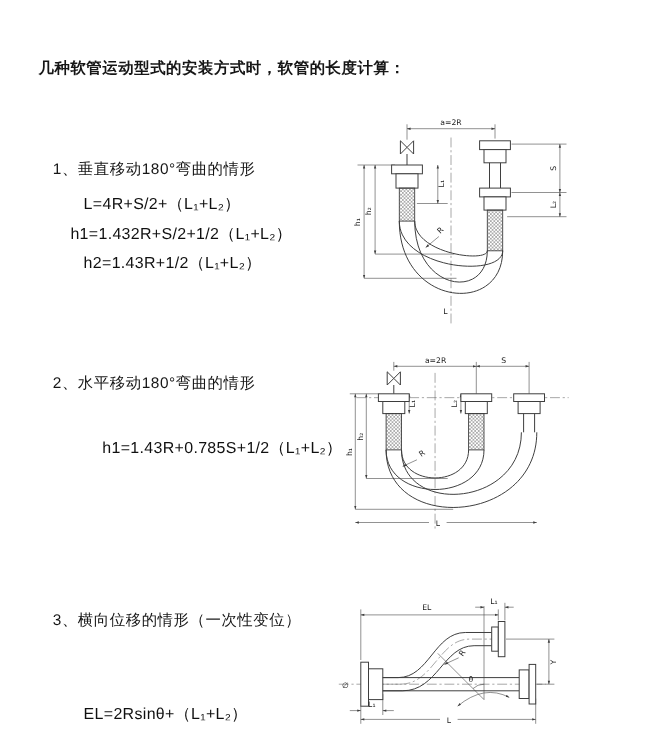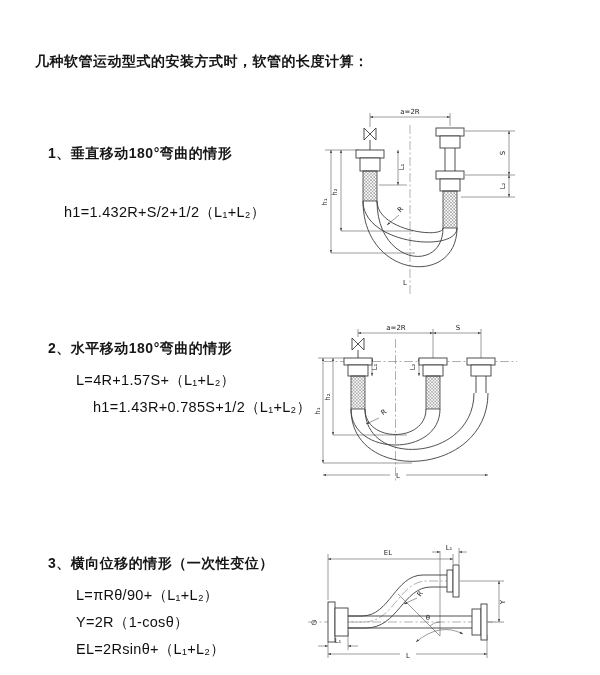--- a/index.html
+++ b/index.html
@@ -1,19 +1,19 @@
 <!DOCTYPE html>
 <html><head>
 <meta charset="utf-8">
 <style>
   html,body{margin:0;padding:0;background:#ffffff;}
   .page{position:relative;width:600px;height:649px;background:#ffffff;overflow:hidden;
         font-family:"Liberation Sans","DejaVu Sans",sans-serif;color:#161616;margin-top:33px;}
   .doc-title{position:absolute;left:35px;top:20px;font-size:14px;font-weight:bold;letter-spacing:.5px;}
-  .sec-heading{position:absolute;font-size:14px;font-weight:bold;letter-spacing:.5px;}
+  .sec-heading{position:absolute;font-size:14px;font-weight:normal;letter-spacing:.5px;}
   .formula{position:absolute;font-size:14.5px;font-weight:400;color:#101010;letter-spacing:.3px;}
   svg.diag{position:absolute;}
   .geo{fill:none;stroke:#3d3d3d;stroke-width:.9;}
   .geo2{fill:#ffffff;stroke:#3d3d3d;stroke-width:.9;}
   .braidrect{fill:url(#braid);stroke:#3d3d3d;stroke-width:.8;}
   .dim{fill:none;stroke:#4a4a4a;stroke-width:.55;}
   .cl{fill:none;stroke:#606060;stroke-width:.5;stroke-dasharray:9 2.5 2 2.5;}
   .dl{font-family:"DejaVu Sans",sans-serif;font-size:7px;fill:#222;}
   .bottom-rule{position:absolute;left:0;bottom:0;width:100%;height:3px;background:#e3e3e3;}
 </style>
@@ -29,29 +29,28 @@
       </marker>
       <pattern id="braid" width="3.2" height="3.2" patternUnits="userSpaceOnUse">
         <path d="M0,3.2 L3.2,0 M0,0 L3.2,3.2" stroke="#6a6a6a" stroke-width="0.45" fill="none"></path>
       </pattern>
     </defs>
   </svg>
 
   <div class="doc-title">几种软管运动型式的安装方式时，软管的长度计算：</div>
 
   <div class="sec-heading" style="left:48px;top:112px">1、垂直移动180°弯曲的情形</div>
+  <div class="formula" style="left:76px;top:143px">L=4R+S/2+（L₁+L₂）</div>
   <div class="formula" style="left:64px;top:170px">h1=1.432R+S/2+1/2（L₁+L₂）</div>
+  <div class="formula" style="left:76px;top:197px">h2=1.43R+1/2（L₁+L₂）</div>
 
   <div class="sec-heading" style="left:48px;top:307px">2、水平移动180°弯曲的情形</div>
-  <div class="formula" style="left:76px;top:338px">L=4R+1.57S+（L₁+L₂）</div>
   <div class="formula" style="left:93px;top:365px">h1=1.43R+0.785S+1/2（L₁+L₂）</div>
 
   <div class="sec-heading" style="left:48px;top:522px">3、横向位移的情形（一次性变位）</div>
-  <div class="formula" style="left:76px;top:553px">L=πRθ/90+（L₁+L₂）</div>
-  <div class="formula" style="left:76px;top:580px">Y=2R（1-cosθ）</div>
   <div class="formula" style="left:76px;top:607px">EL=2Rsinθ+（L₁+L₂）</div>
 
   <svg class="diag" style="left:315px;top:72px" width="285" height="196" viewBox="0 0 285 196">
     <g>
       <line class="cl" x1="95" y1="20" x2="95" y2="190"></line>
     </g>
     <g>
       <line class="dim" x1="55" y1="8" x2="55" y2="22"></line>
       <line class="dim" x1="135" y1="8" x2="135" y2="21"></line>
       <line class="dim" x1="55" y1="12" x2="135" y2="12" marker-start="url(#ar)" marker-end="url(#ar)"></line>

